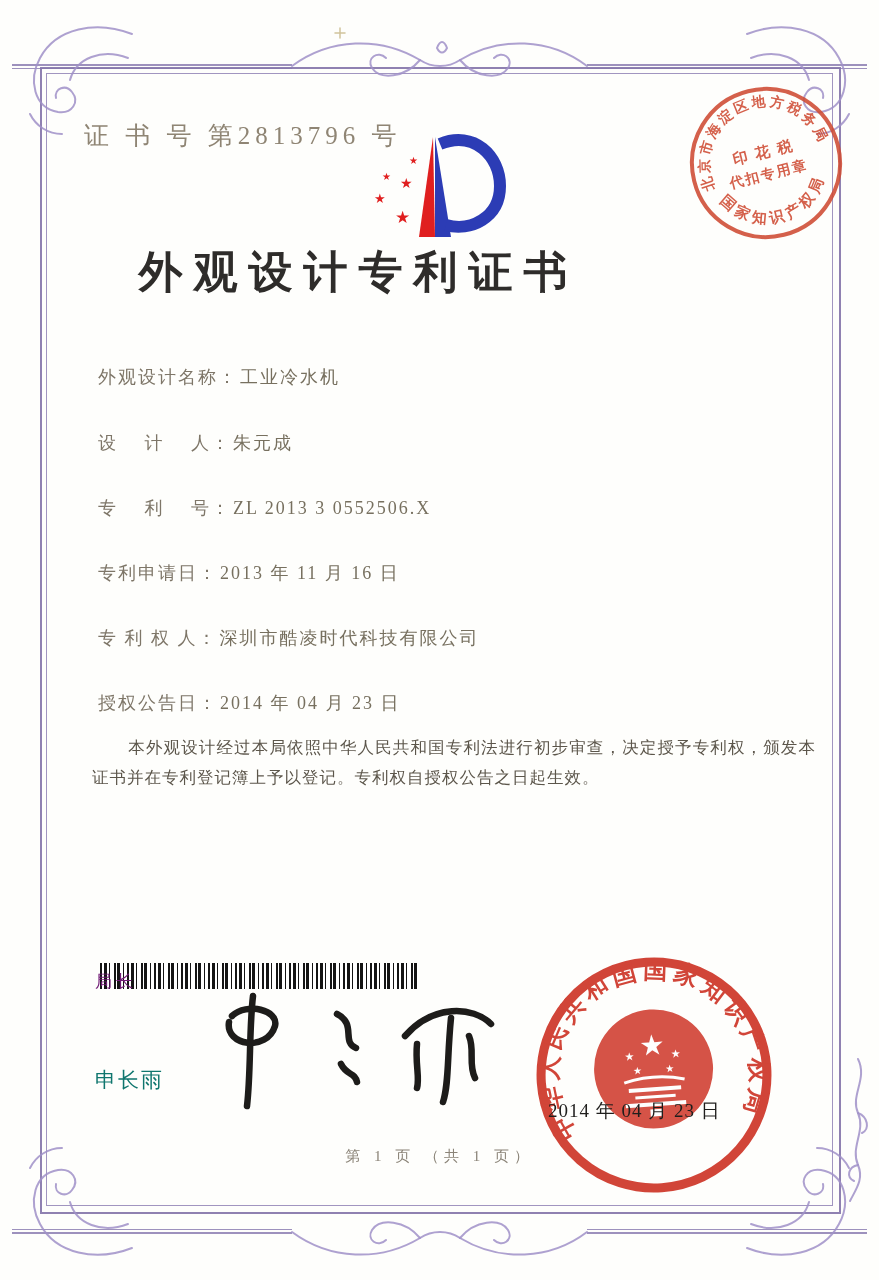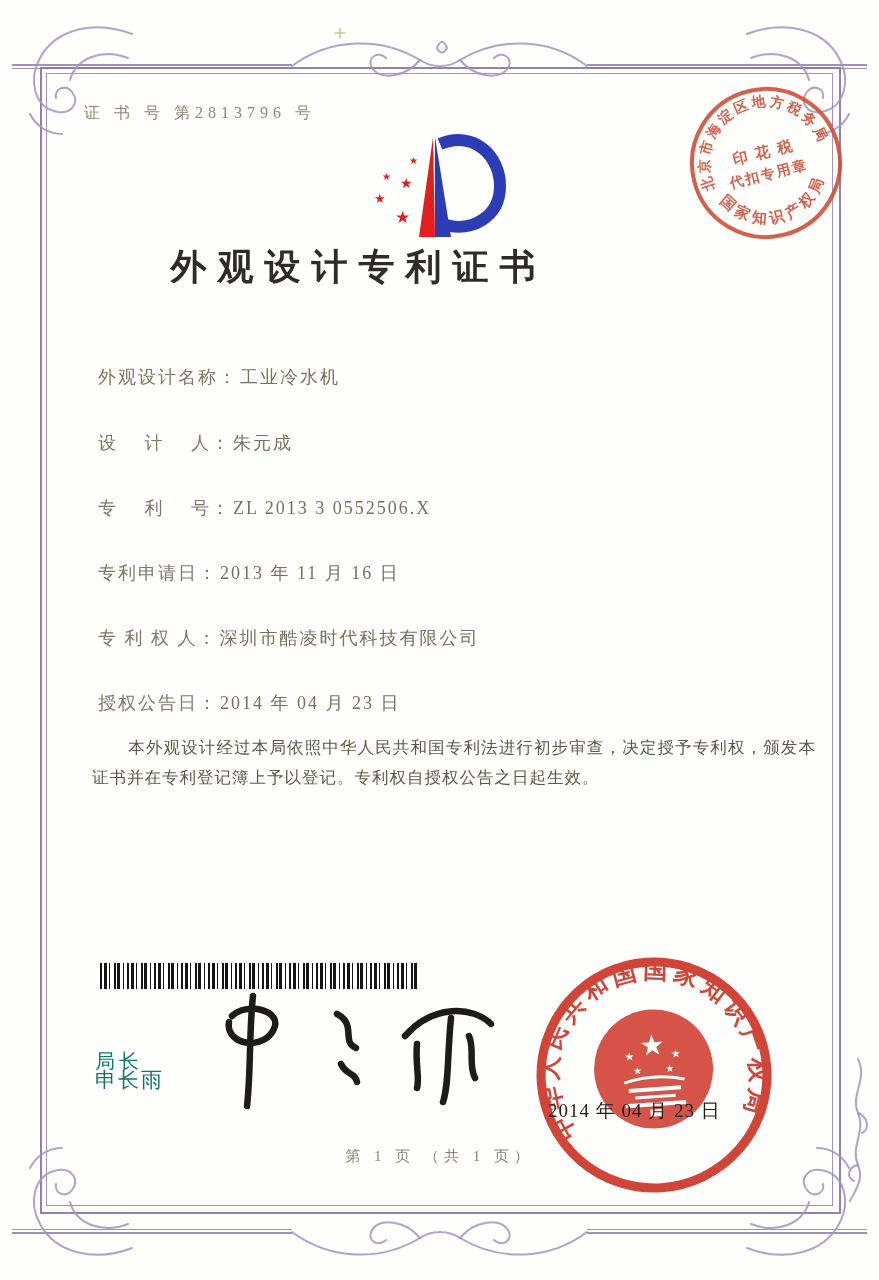--- a/index.html
+++ b/index.html
@@ -16,47 +16,47 @@
   }
   .frame-inner{
     left:46px;top:73px;width:785px;height:1131px;
     border:1px solid #8a7ab0;opacity:.8;z-index:1;
   }
   .orn{z-index:1;pointer-events:none;}
   .orn path{fill:none;stroke:#a090c8;stroke-width:2;stroke-linecap:round;opacity:.85;}
   .orn rect{fill:#8576ad;opacity:.8;}
   
   .cert-no{
-    left:84px;top:103px;font-size:16px;color:#8f8574;letter-spacing:5px;z-index:2;
+    left:84px;top:119px;font-size:25px;color:#8f8574;letter-spacing:5px;z-index:2;
   }
   .logo-box{left:362px;top:128px;width:150px;height:115px;z-index:2;}
   .doc-title{
     left:0;top:243px;width:717px;text-align:center;
-    font-size:36px;font-weight:600;letter-spacing:11px;color:#2e2c2a;z-index:2;
+    font-size:44px;font-weight:600;letter-spacing:11px;color:#2e2c2a;z-index:2;
   }
   
   .field{left:98px;font-size:18px;color:#7e7668;letter-spacing:2px;z-index:2;white-space:nowrap;}
   .field .lbl{letter-spacing:2px;margin-top:28px;}
   .field .val{margin-left:2px;color:#77705f;}
   
   .body-text{
     left:92px;top:733px;width:724px;z-index:2;
     font-size:16.5px;line-height:30px;color:#5c564b;text-align:justify;
   }
   .body-text p{margin:0 0 4px 0;text-indent:2.2em;letter-spacing:1px;}
   
   .barcode{
     left:100px;top:963px;width:318px;height:26px;z-index:2;
     background:repeating-linear-gradient(90deg,
       #141414 0 2px,#fff 2px 4px,#141414 4px 7px,#fff 7px 9px,
       #141414 9px 10px,#fff 10px 14px,#141414 14px 16px,#fff 16px 17px,
       #141414 17px 20px,#fff 20px 23px,#141414 23px 24px,#fff 24px 27px);
   }
   
-  .sig-title{left:95px;top:1048px;font-size:20px;color:#0f766e;letter-spacing:4px;z-index:2;}
+  .sig-title{left:95px;top:970px;font-size:17px;color:#701a75;letter-spacing:4px;z-index:2;}
   .sig-name{left:95px;top:1066px;font-size:21px;color:#0f766e;letter-spacing:2px;z-index:2;}
   .sig-svg{left:205px;top:988px;width:300px;height:128px;z-index:2;}
   .sig-svg path{fill:none;stroke:#1d1c1a;stroke-width:6.5;stroke-linecap:round;stroke-linejoin:round;}
   
   .seal-main{left:533px;top:954px;width:242px;height:242px;z-index:3;transform:rotate(-4deg);opacity:.94;}
   .seal-date{
     left:548px;top:1098px;width:230px;z-index:4;
     font-size:19px;color:#1f1e1c;letter-spacing:1px;white-space:nowrap;
   }
   .seal-tax{left:686px;top:82px;width:160px;height:162px;z-index:3;transform:rotate(-14deg);opacity:.88;}

